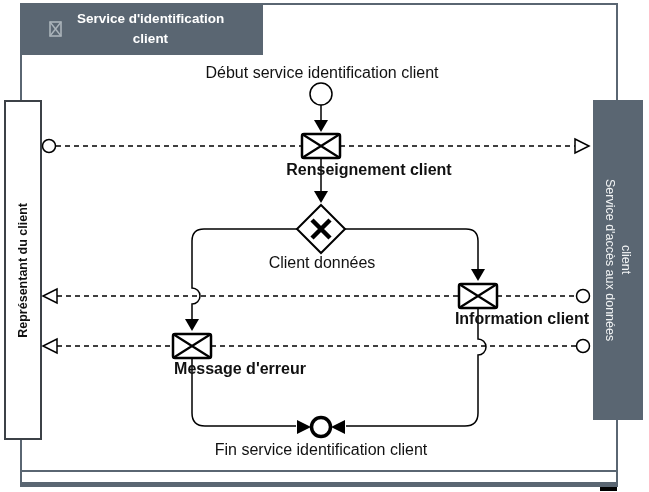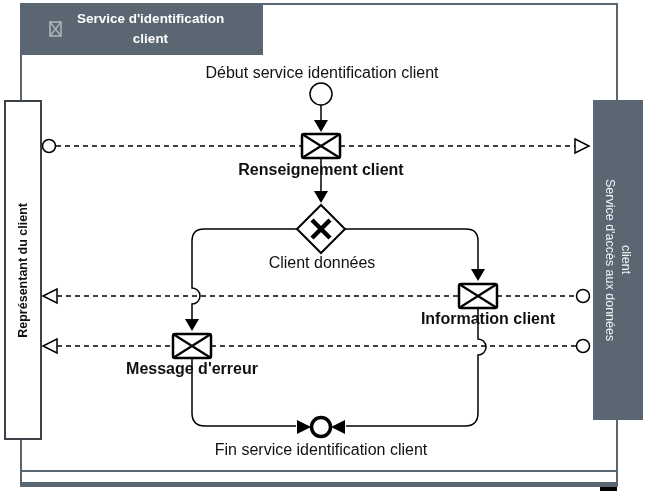--- a/index.html
+++ b/index.html
@@ -33,25 +33,25 @@
     z-index:2; display:flex; align-items:center; justify-content:center;
   }
   .vtext-down {
     writing-mode:vertical-lr; height:185px; text-align:center;
     font-size:12.5px; color:#f2f4f5; line-height:1.3;
   }
 
   .flow-svg { position:absolute; left:0; top:0; z-index:3; }
 
   .node-label { position:absolute; transform:translateX(-50%); font-size:16px; color:#111; white-space:nowrap; z-index:4; }
-  .node-label.bold { font-weight:bold; }
+  .node-label.bold { font-weight:bold;margin-left:48px; }
   .lbl-debut  { left:322px; top:64px; }
   .lbl-rens   { left:321px; top:161px; }
   .lbl-gate   { left:322px; top:254px; }
-  .lbl-info   { left:488px; top:310px; }
+  .lbl-info   { left:474px; top:310px; }
   .lbl-err    { left:192px; top:360px; }
   .lbl-fin    { left:321px; top:441px; }
 </style>
 </head>
 <body>
 
 <div class="canvas">
 
   <div class="pool-frame"></div>
   <div class="pool-sep"></div>

